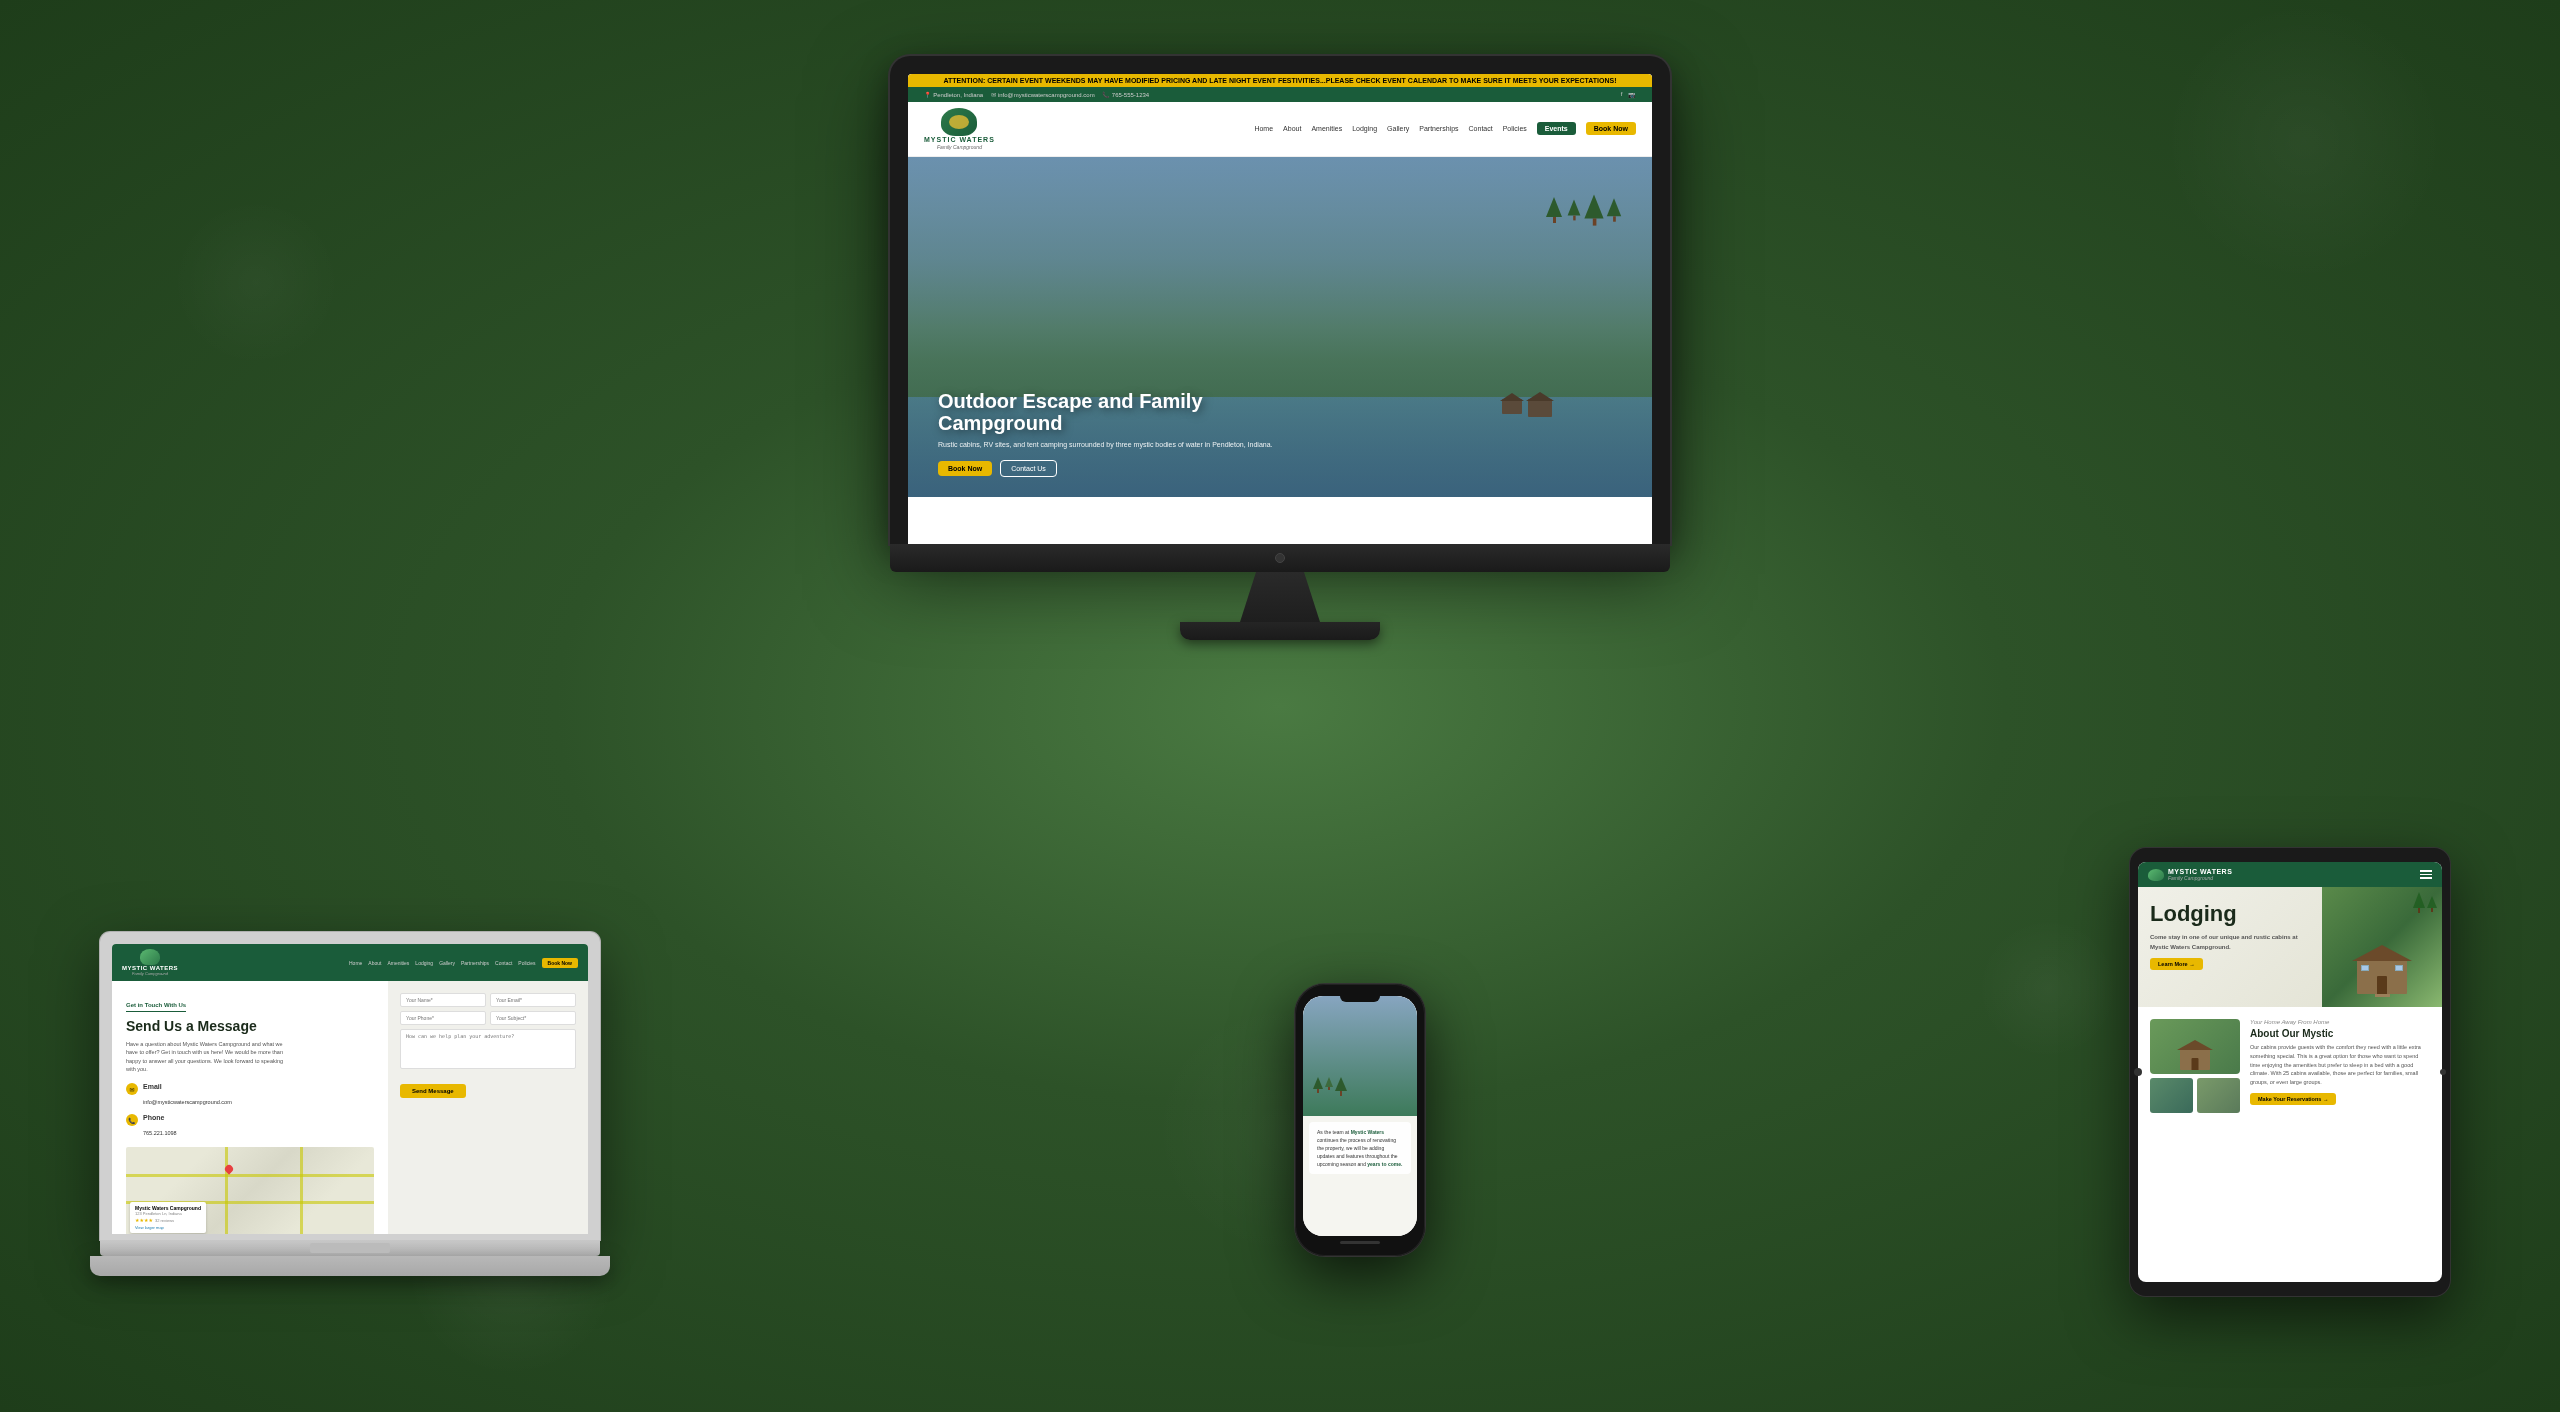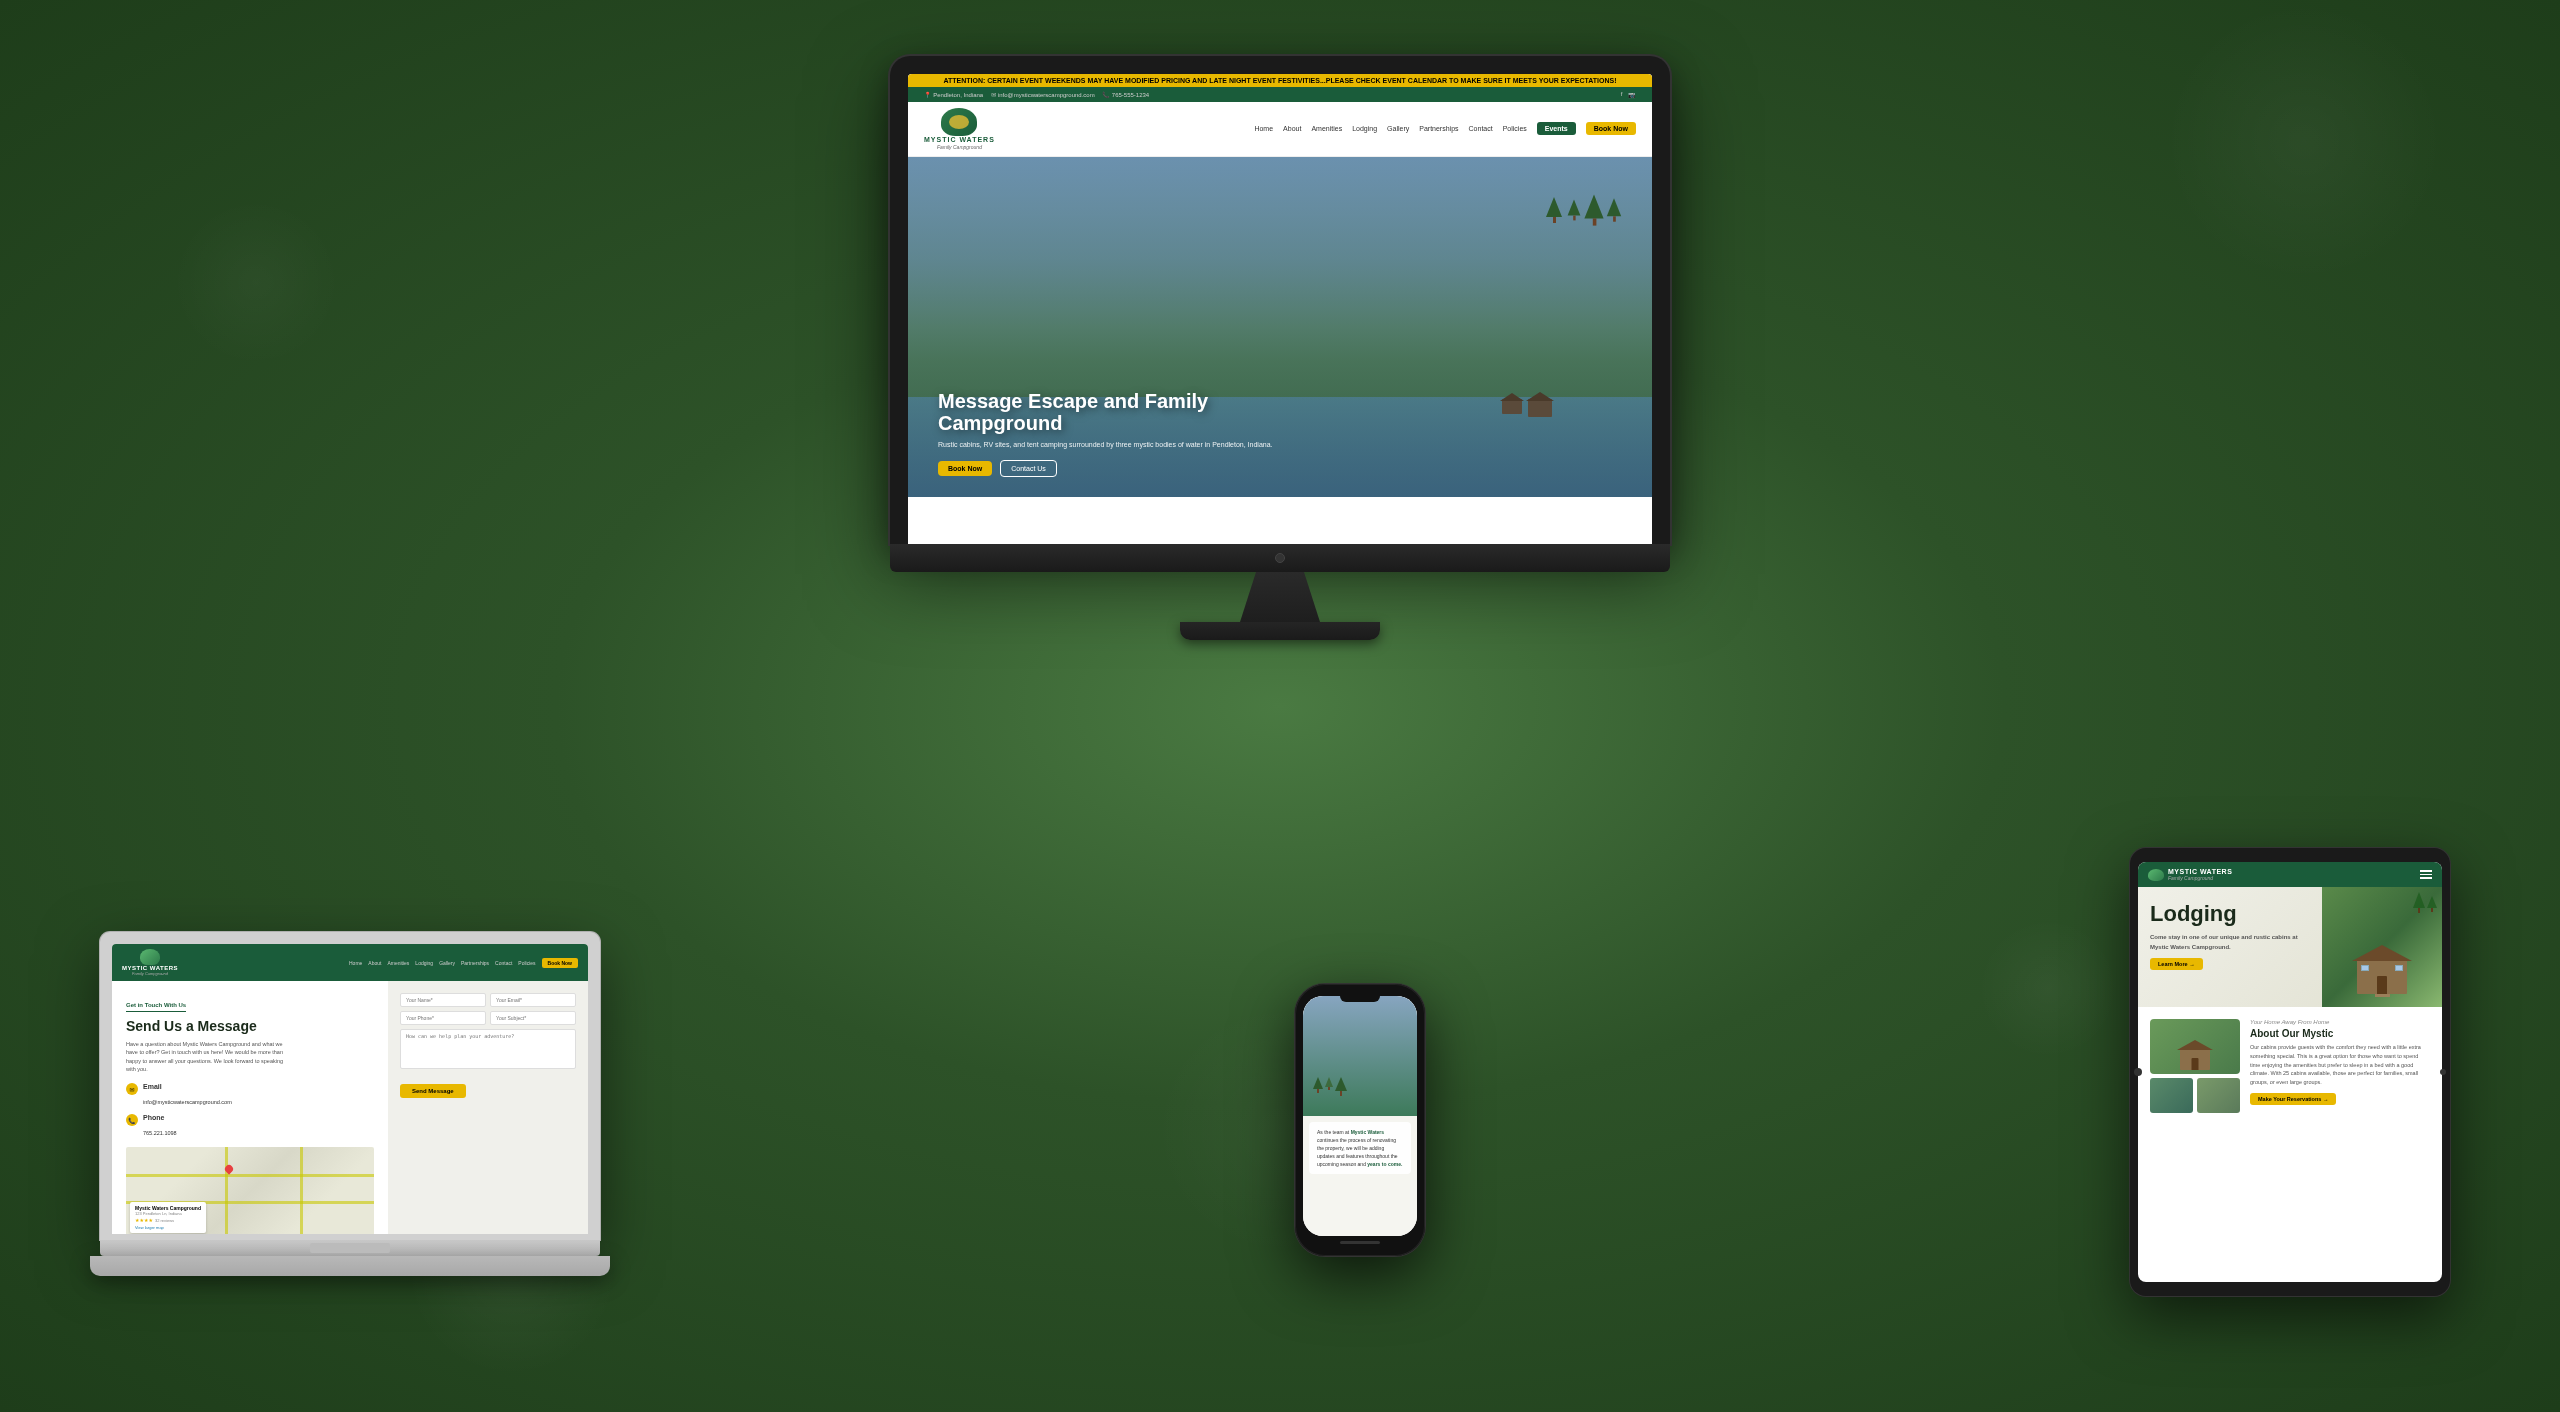--- a/index.html
+++ b/index.html
@@ -907,21 +907,21 @@
             <div style="position:absolute; bottom:80px; right:100px; display:flex; gap:6px;">
               <div style="width:20px;height:15px;background:#5a4a3a;border-radius:1px;position:relative;">
                 <div style="position:absolute;top:-6px;left:-2px;width:0;height:0;border-left:12px solid transparent;border-right:12px solid transparent;border-bottom:8px solid #4a3a2a;"></div>
               </div>
               <div style="width:24px;height:18px;background:#5a4a3a;border-radius:1px;position:relative;">
                 <div style="position:absolute;top:-7px;left:-2px;width:0;height:0;border-left:14px solid transparent;border-right:14px solid transparent;border-bottom:9px solid #4a3a2a;"></div>
               </div>
             </div>
 
             <div class="desktop-hero-content">
-              <div class="desktop-hero-title">Message Escape and Family Campground</div>
+              <div class="desktop-hero-title">Outdoor Escape and Family Campground</div>
               <div class="desktop-hero-subtitle">Rustic cabins, RV sites, and tent camping surrounded by three mystic bodies of water in Pendleton, Indiana.</div>
               <div class="desktop-hero-btns">
                 <div class="hero-btn-yellow">Book Now</div>
                 <div class="hero-btn-outline">Contact Us</div>
               </div>
             </div>
           </div>
         </div>
       </div>
     </div>

